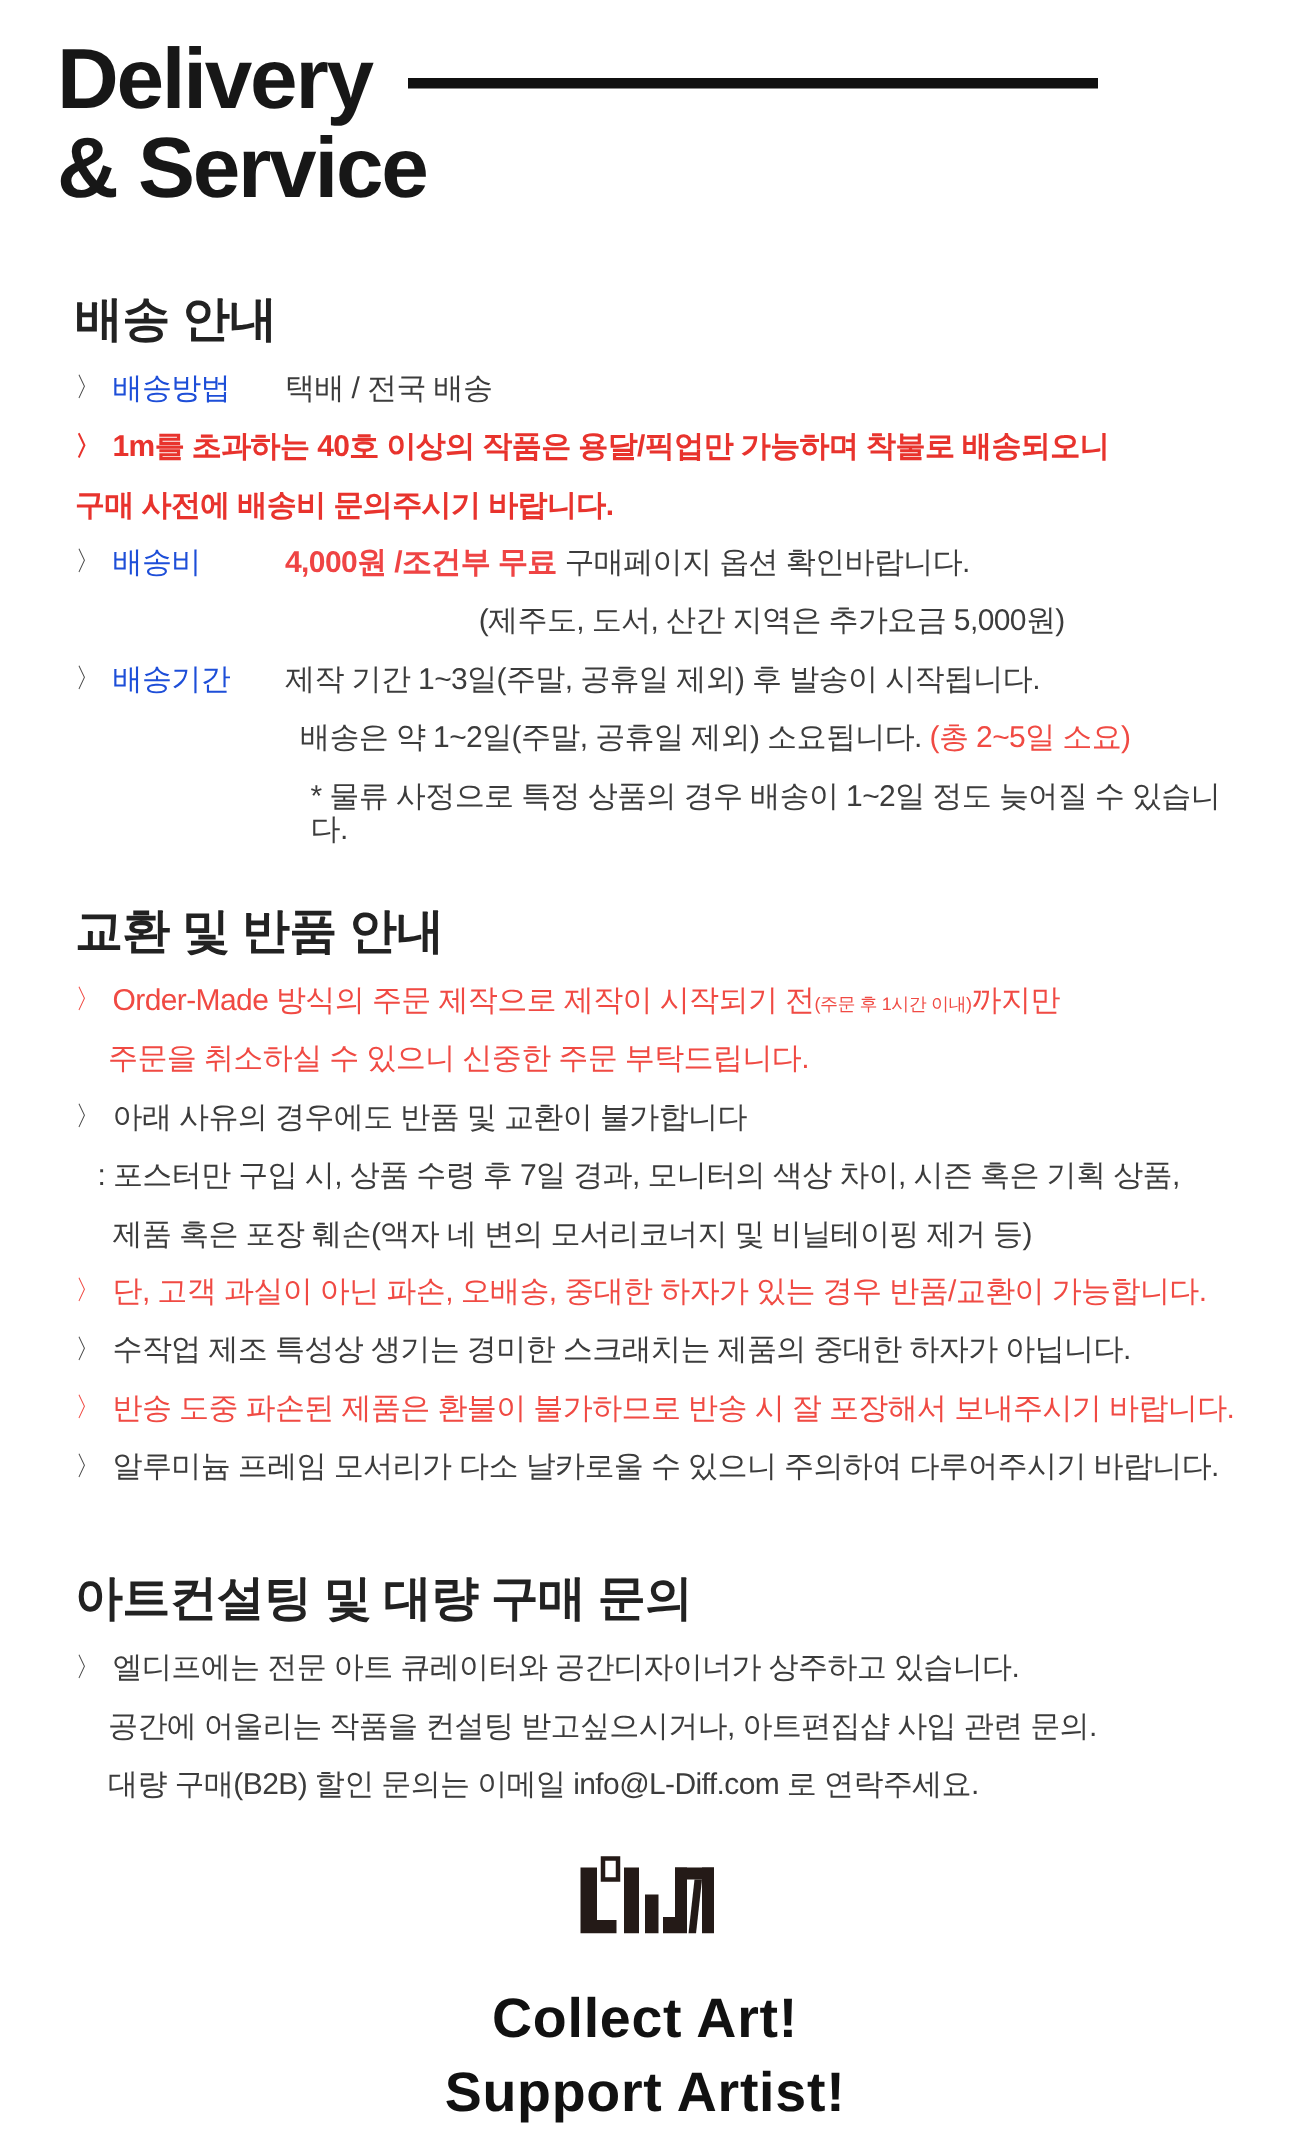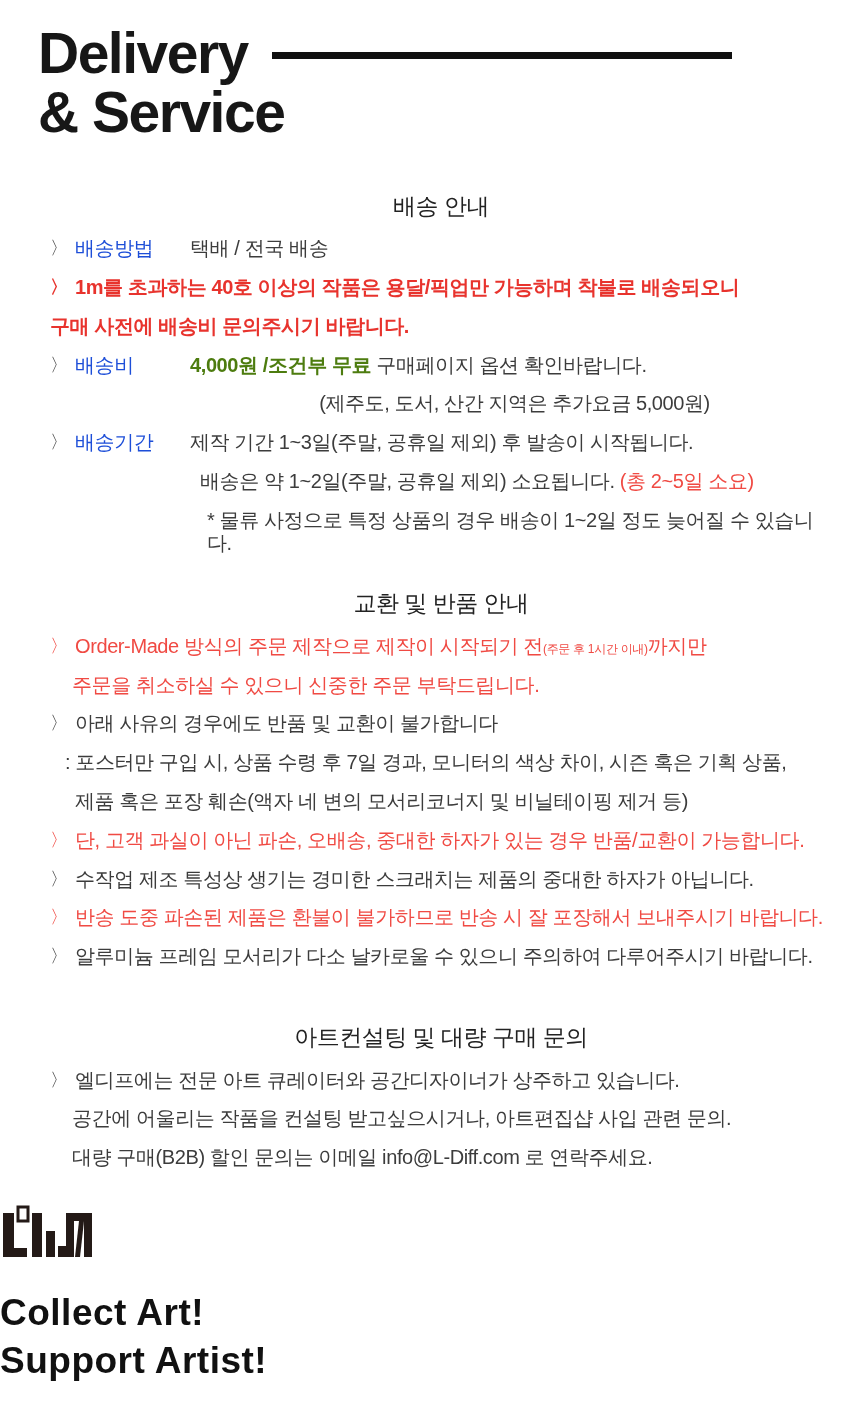--- a/index.html
+++ b/index.html
@@ -27,47 +27,47 @@
     letter-spacing:-1.5px;line-height:1.04;white-space:nowrap;
   }
   .hero-rule{width:460px;height:7px;background:#101010;margin-top:4px;}
 
   
   .sec{padding:0 28px 0 50px;}
   .sec-shipping{margin-top:50px;}
   .sec-returns{margin-top:36px;}
   .sec-consult{margin-top:56px;}
   .sec-h{
-    font-size:23px;font-weight:400;color:var(--head);
-    margin:0 0 17px 0;line-height:1.2;letter-spacing:-0.5px;text-align:center;
+    font-size:32px;font-weight:700;color:var(--head);
+    margin:0 0 17px 0;line-height:1.2;letter-spacing:-0.5px;
   }
   .row{
     display:flex;align-items:baseline;
     font-size:20px;line-height:1.14;margin-bottom:16px;
     letter-spacing:-0.4px;
   }
   .chev{flex:none;width:25px;font-size:18px;color:#4a4a4a;transform:translateY(-1px);}
   .lbl{flex:none;width:115px;color:#1d4ed8;}
   .val{flex:1;min-width:0;}
-  .b{font-weight:700;color:#4d7c0f;margin-top:24px;}
+  .b{font-weight:700;color:#ef4444;margin-top:24px;}
   .red-b{color:var(--red-b);font-weight:700;}
   .red-b .chev,.red-b .val{color:var(--red-b);}
   .red-r{color:var(--red-r);}
   .red-r .chev,.red-r .val{color:var(--red-r);}
   .red-inline{color:var(--red-r);}
   .small{font-size:12px;letter-spacing:-0.3px;}
   .cont-fee{padding-left:147px;justify-content:center;}
   .cont-period{padding-left:150px;}
   .cont-note{padding-left:157px;}
   .cont-22{padding-left:22px;}
   .cont-15{padding-left:15px;}
   .cont-25{padding-left:25px;}
 
   
-  .footer{margin-top:36px;}
+  .footer{margin-top:36px;text-align:center;}
   .logo{display:inline-block;}
   .slogan{
     margin-top:28px;
     font-size:37px;font-weight:800;color:#111111;
     line-height:1.3;letter-spacing:0.5px;
   }
 </style>
 </head>
 <body>
 

